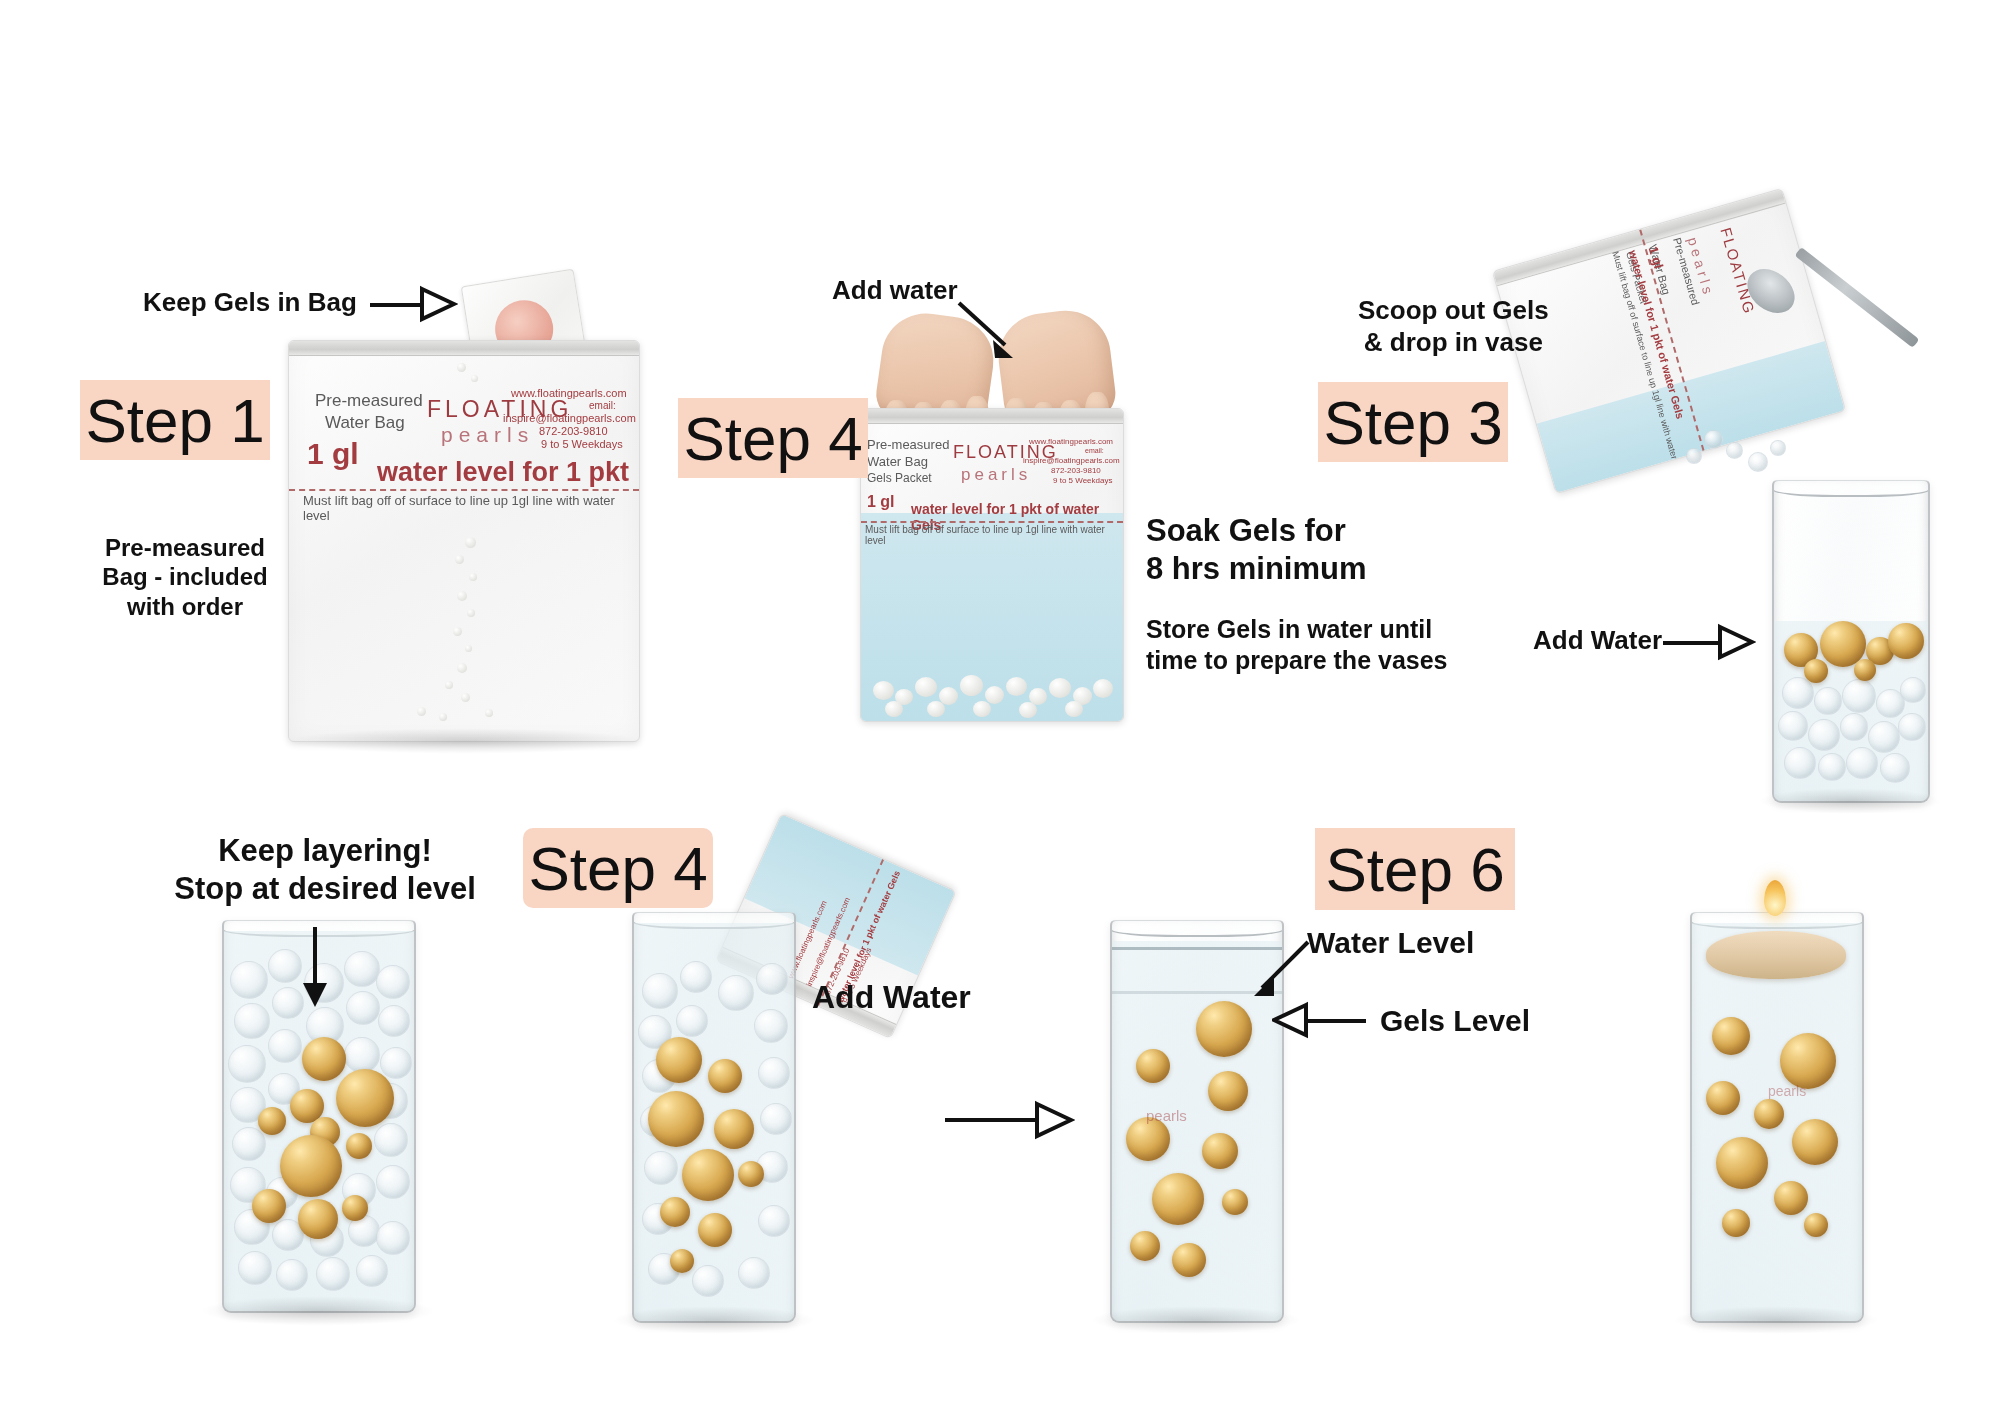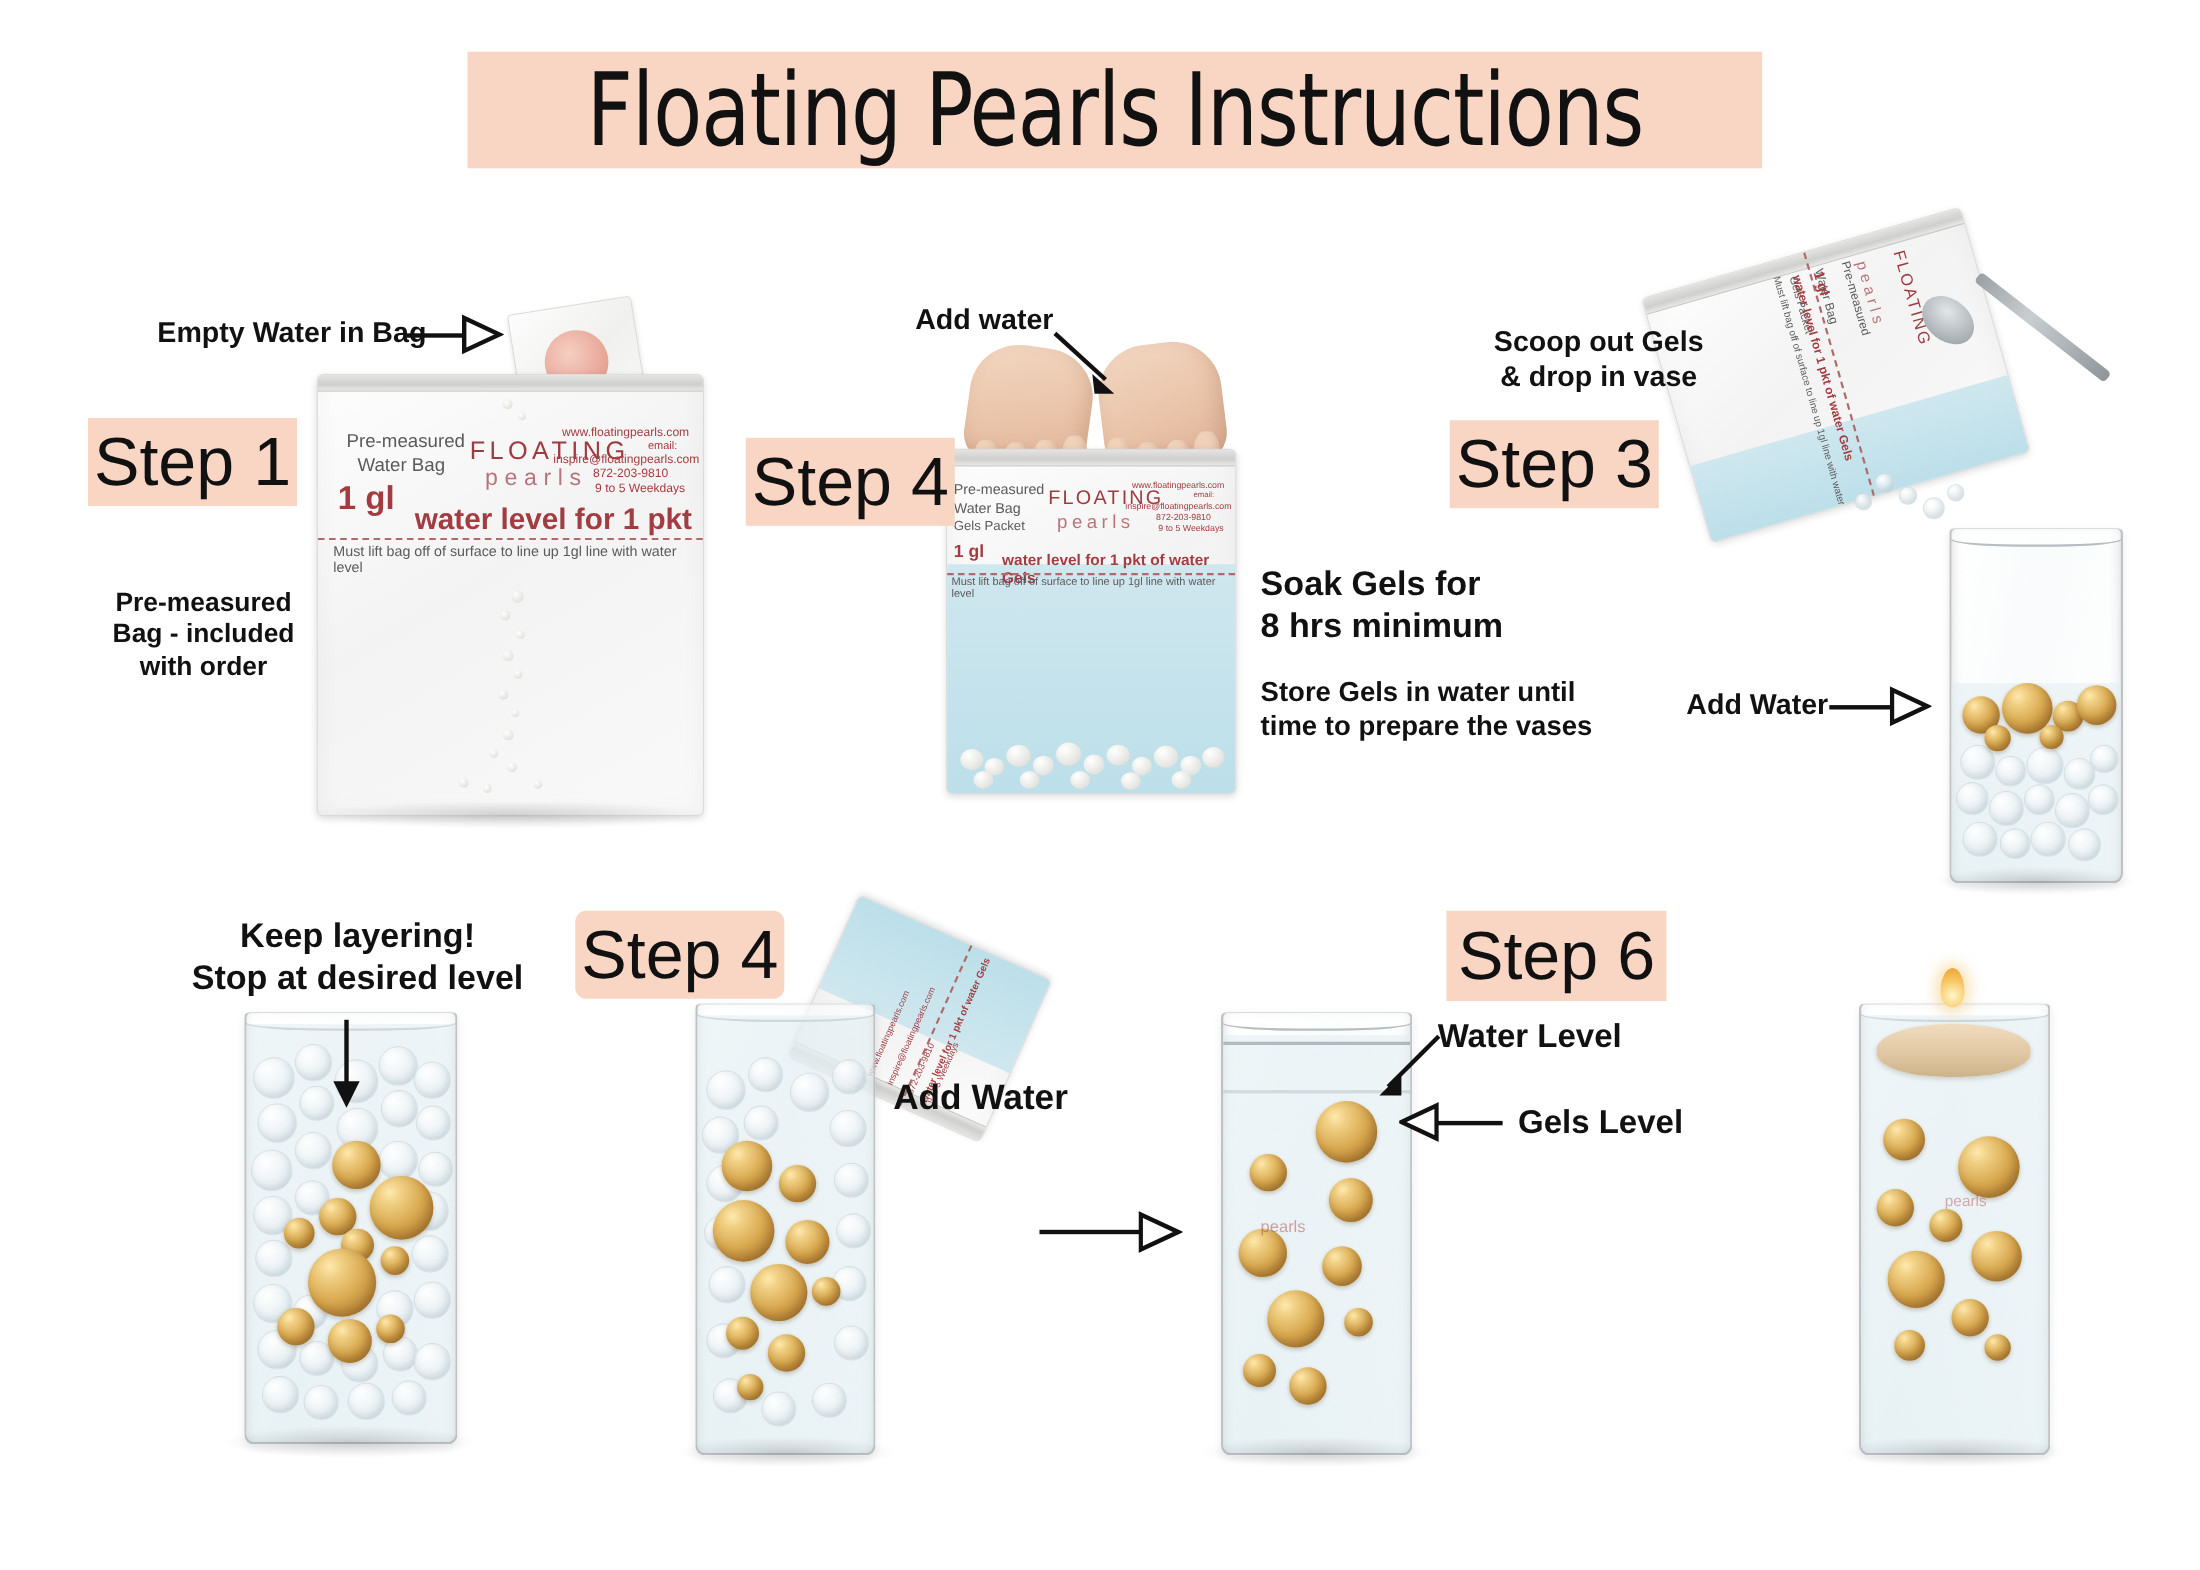--- a/index.html
+++ b/index.html
@@ -179,27 +179,24 @@
   .shadow-ell{
     position:absolute;border-radius:50%;
     background:radial-gradient(ellipse at 50% 50%,rgba(0,0,0,.14),rgba(0,0,0,0) 70%);
   }
 </style>
 </head>
 <body>
 
 <div class="stage">
 
-  <div class="title-band" style="left:425px;top:47px;width:1177px;height:106px;">
-    <div class="title-text">Floating Pearls Instructions</div>
-  </div>
 
   <div>
 
-    <div class="note" style="left:143px;top:287px;font-size:26px;">Empty Water in Bag</div>
+    <div class="note" style="left:143px;top:287px;font-size:26px;">Keep Gels in Bag</div>
     <div class="arrow-line" style="left:370px;top:303px;width:55px;"></div>
     <div class="arrow-head" style="left:420px;top:285px;">
       <svg width="38" height="38" viewBox="0 0 38 38">
           <polygon points="2,4 34,19 2,34" fill="#ffffff" stroke="#111" stroke-width="4"></polygon>
         </svg>
     </div>
 
     <div class="pkt" style="left:468px;top:277px;width:112px;height:100px;transform:rotate(-9deg);">
       <div class="pkt-seal" style="left:26px;top:22px;width:58px;height:58px;"></div>
     </div>

